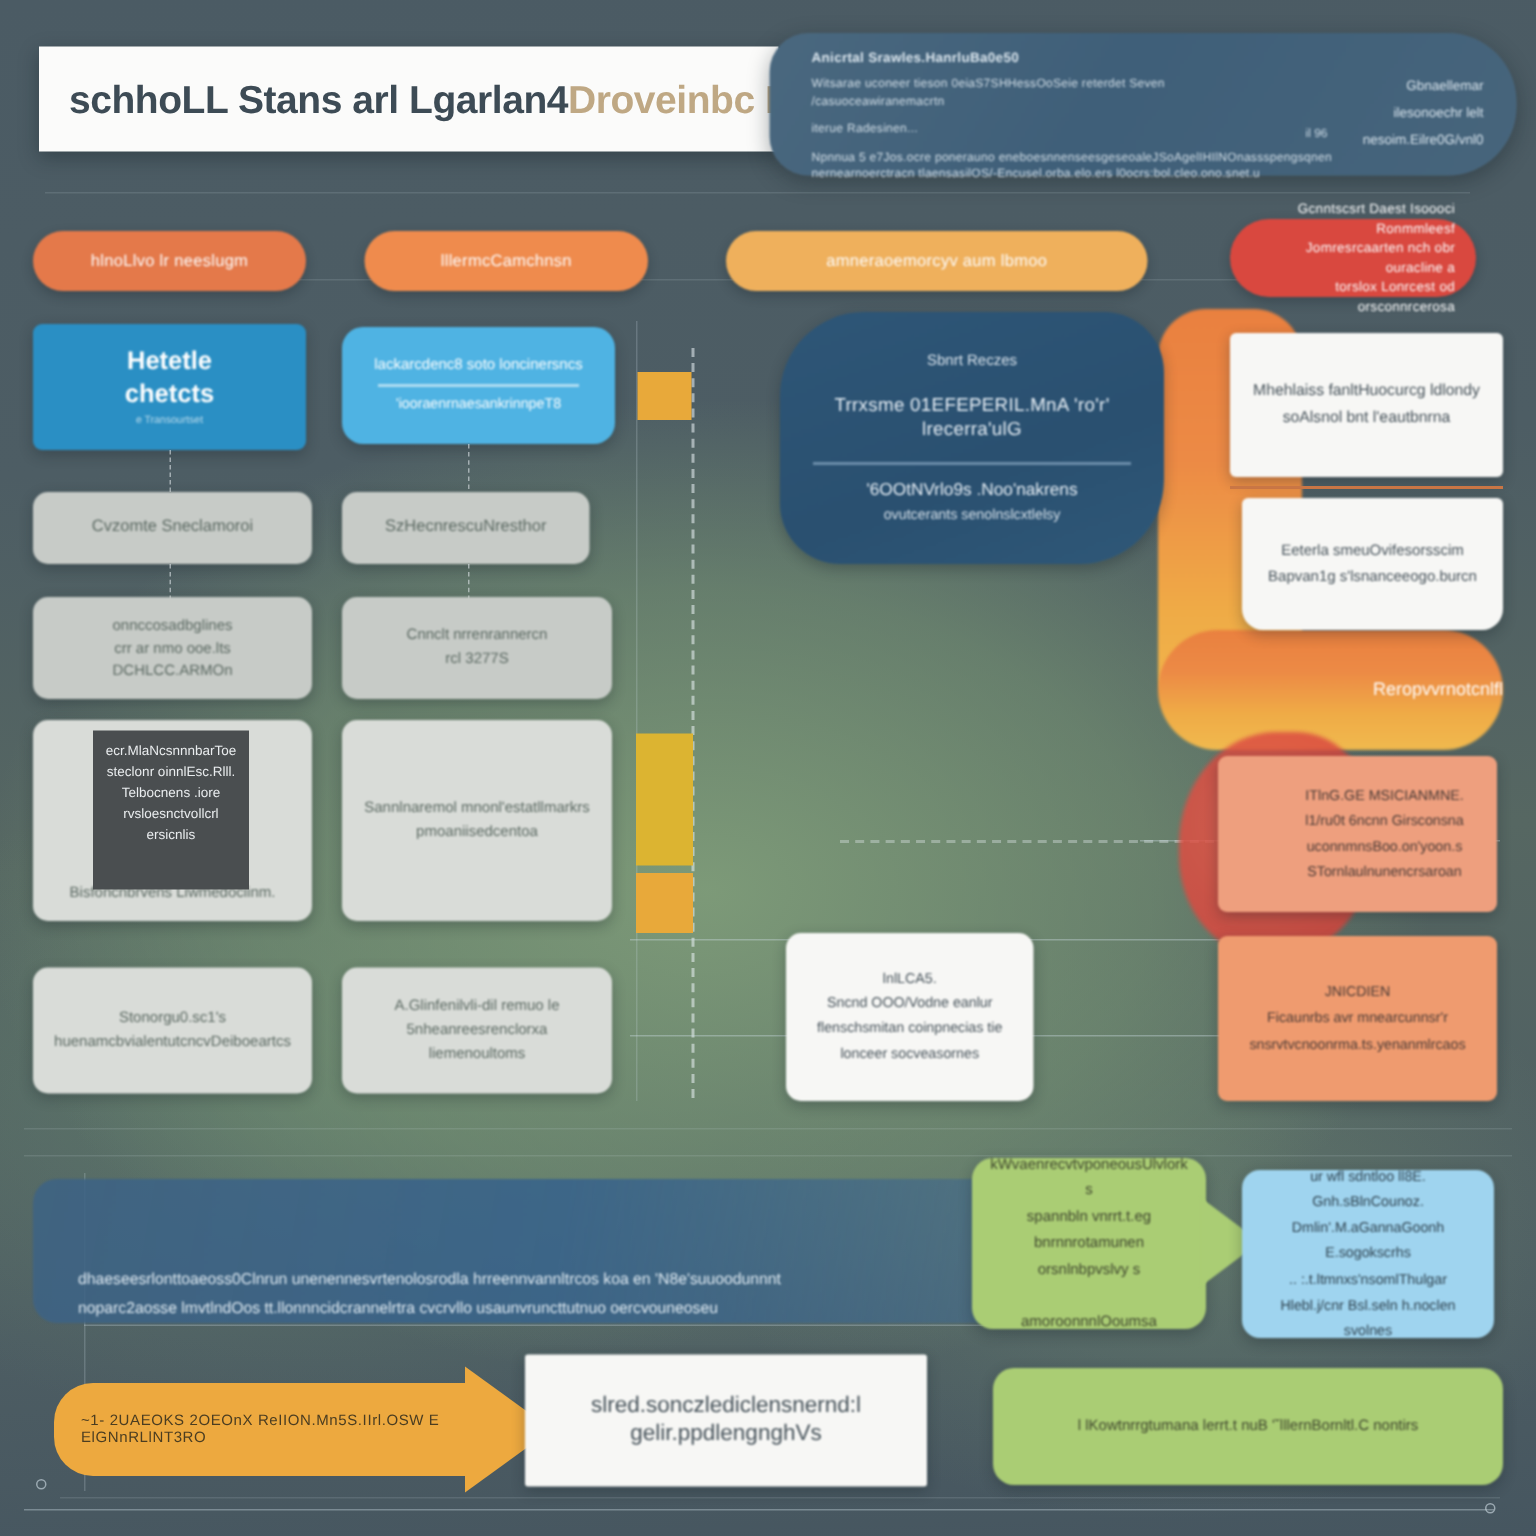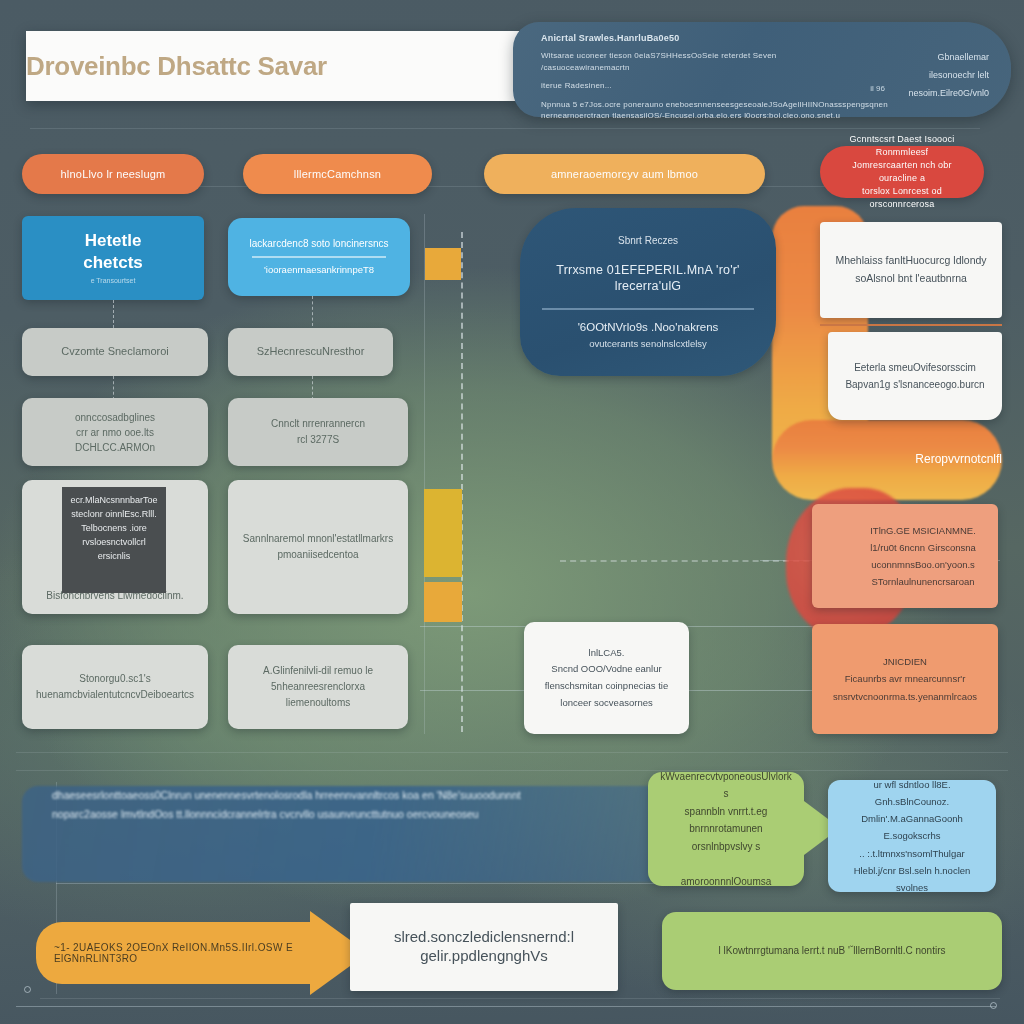--- a/index.html
+++ b/index.html
@@ -77,21 +77,21 @@
   }
   .hp-num { position: absolute; right: 126px; top: 62px; font-size: 8px; color: #c9d8e3; }
 
   
   .pill {
     position: absolute; height: 40px; border-radius: 22px;
     display: flex; align-items: center; justify-content: center;
     font-size: 11px; color: #fdfdfd; letter-spacing: .2px;
     filter: blur(0.6px);
     box-shadow: 0 3px 8px rgba(20,30,36,0.30);
-    text-align: center; padding: 0 14px;
+    text-align: right; padding: 0 14px;
   }
 
   
   .card-blue   { background: #2a8fc4; color: #fff; border-radius: 6px; }
   .card-blue2  { background: #4fb3e3; color: #fff; border-radius: 14px; }
   .card-gray   { background: #c7cbc7; color: #5c6a63; border-radius: 10px; }
   .card-gray-l { background: #d9dcd8; color: #5c6a63; border-radius: 10px; }
   .card-white  { background: #f7f7f5; color: #46525a; border-radius: 10px; }
   .card-peach  { background: #ee9f7e; color: #4a3b36; border-radius: 6px; }
   .card-peach2 { background: #ef9b6f; color: #4a3b36; border-radius: 6px; }
@@ -122,21 +122,21 @@
     opacity: .85;
   }
 
   
   #bottom-banner {
     position: absolute; left: 22px; top: 786px; width: 700px; height: 96px;
     border-radius: 16px;
     background: linear-gradient(100deg, rgba(62,99,132,0.88) 0%, rgba(58,100,138,0.92) 50%, rgba(70,108,140,0.55) 100%);
     filter: blur(0.8px);
     color: #dfeaf2;
-    display: flex; align-items: flex-start;
+    display: flex; align-items: flex-end;
   }
   #bottom-banner .txt { font-size: 10.5px; line-height: 1.8; padding: 0 30px; }
 
   .arrow-shape {
     position: absolute;
     background: #eda93f;
     filter: blur(0.5px);
     display: flex; align-items: center;
     color: #4b3d21; font-size: 10px; letter-spacing: .4px;
   }
@@ -192,20 +192,21 @@
 <div class="rule v" style="left:56px;  top:782px; height:212px;"></div>
 <div class="rule v" style="left:424px; top:214px; height:520px;"></div>
 
 <div class="dashline" style="left:461px; top:232px; height:500px;"></div>
 <div class="dashline h" style="left:560px; top:560px; width:300px;"></div>
 <div class="hairline" style="left:760px; top:560px; width:240px;"></div>
 <div class="hairline" style="left:420px; top:626px; width:560px;"></div>
 <div class="hairline" style="left:420px; top:690px; width:560px;"></div>
 
 <div id="title-card">
+  <span class="t1">schhoLL Stans arl Lgarlan4</span>
   <span class="t2">Droveinbc Dhsattc Savar</span>
 </div>
 
 <div id="header-panel">
   <div class="hp-line strong">Anicrtal Srawles.HanrluBa0e50</div>
   <div class="hp-line" style="margin-top:5px;">Witsarae uconeer tieson 0eiaS7SHHessOoSeie reterdet Seven</div>
   <div class="hp-line">/casuoceawiranemacrtn</div>
   <div class="hp-line" style="margin-top:7px;">iterue Radesinen...</div>
   <div class="hp-line" style="margin-top:7px;">Npnnua 5 e7Jos.ocre ponerauno eneboesnnenseesgeseoaleJSoAgelIHIlNOnassspengsqnen</div>
   <div class="hp-line">nernearnoerctracn tlaensasilOS/-Encusel.orba.elo.ers l0ocrs:bol.cleo.ono.snet.u</div>

